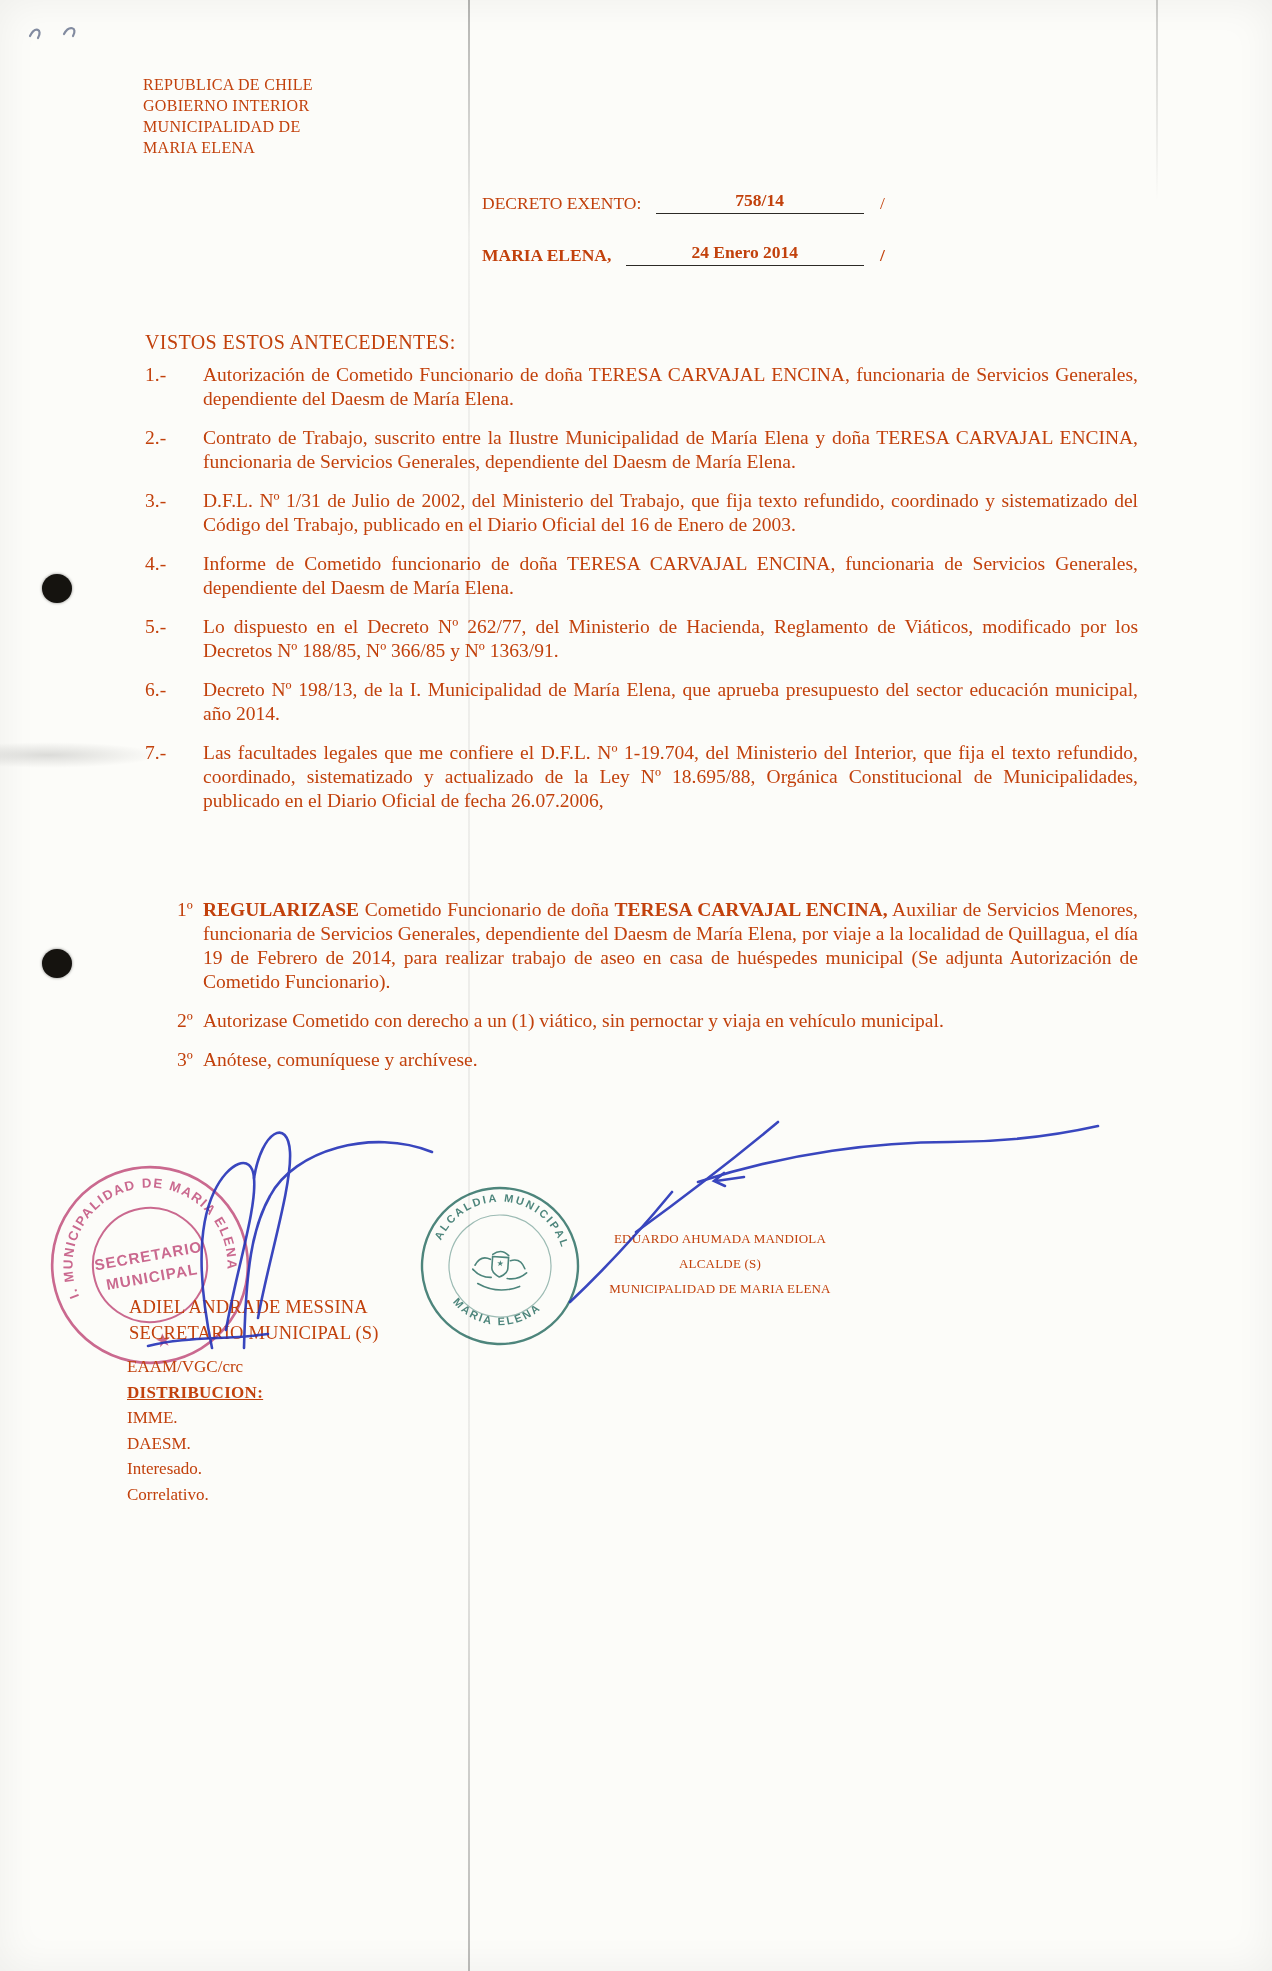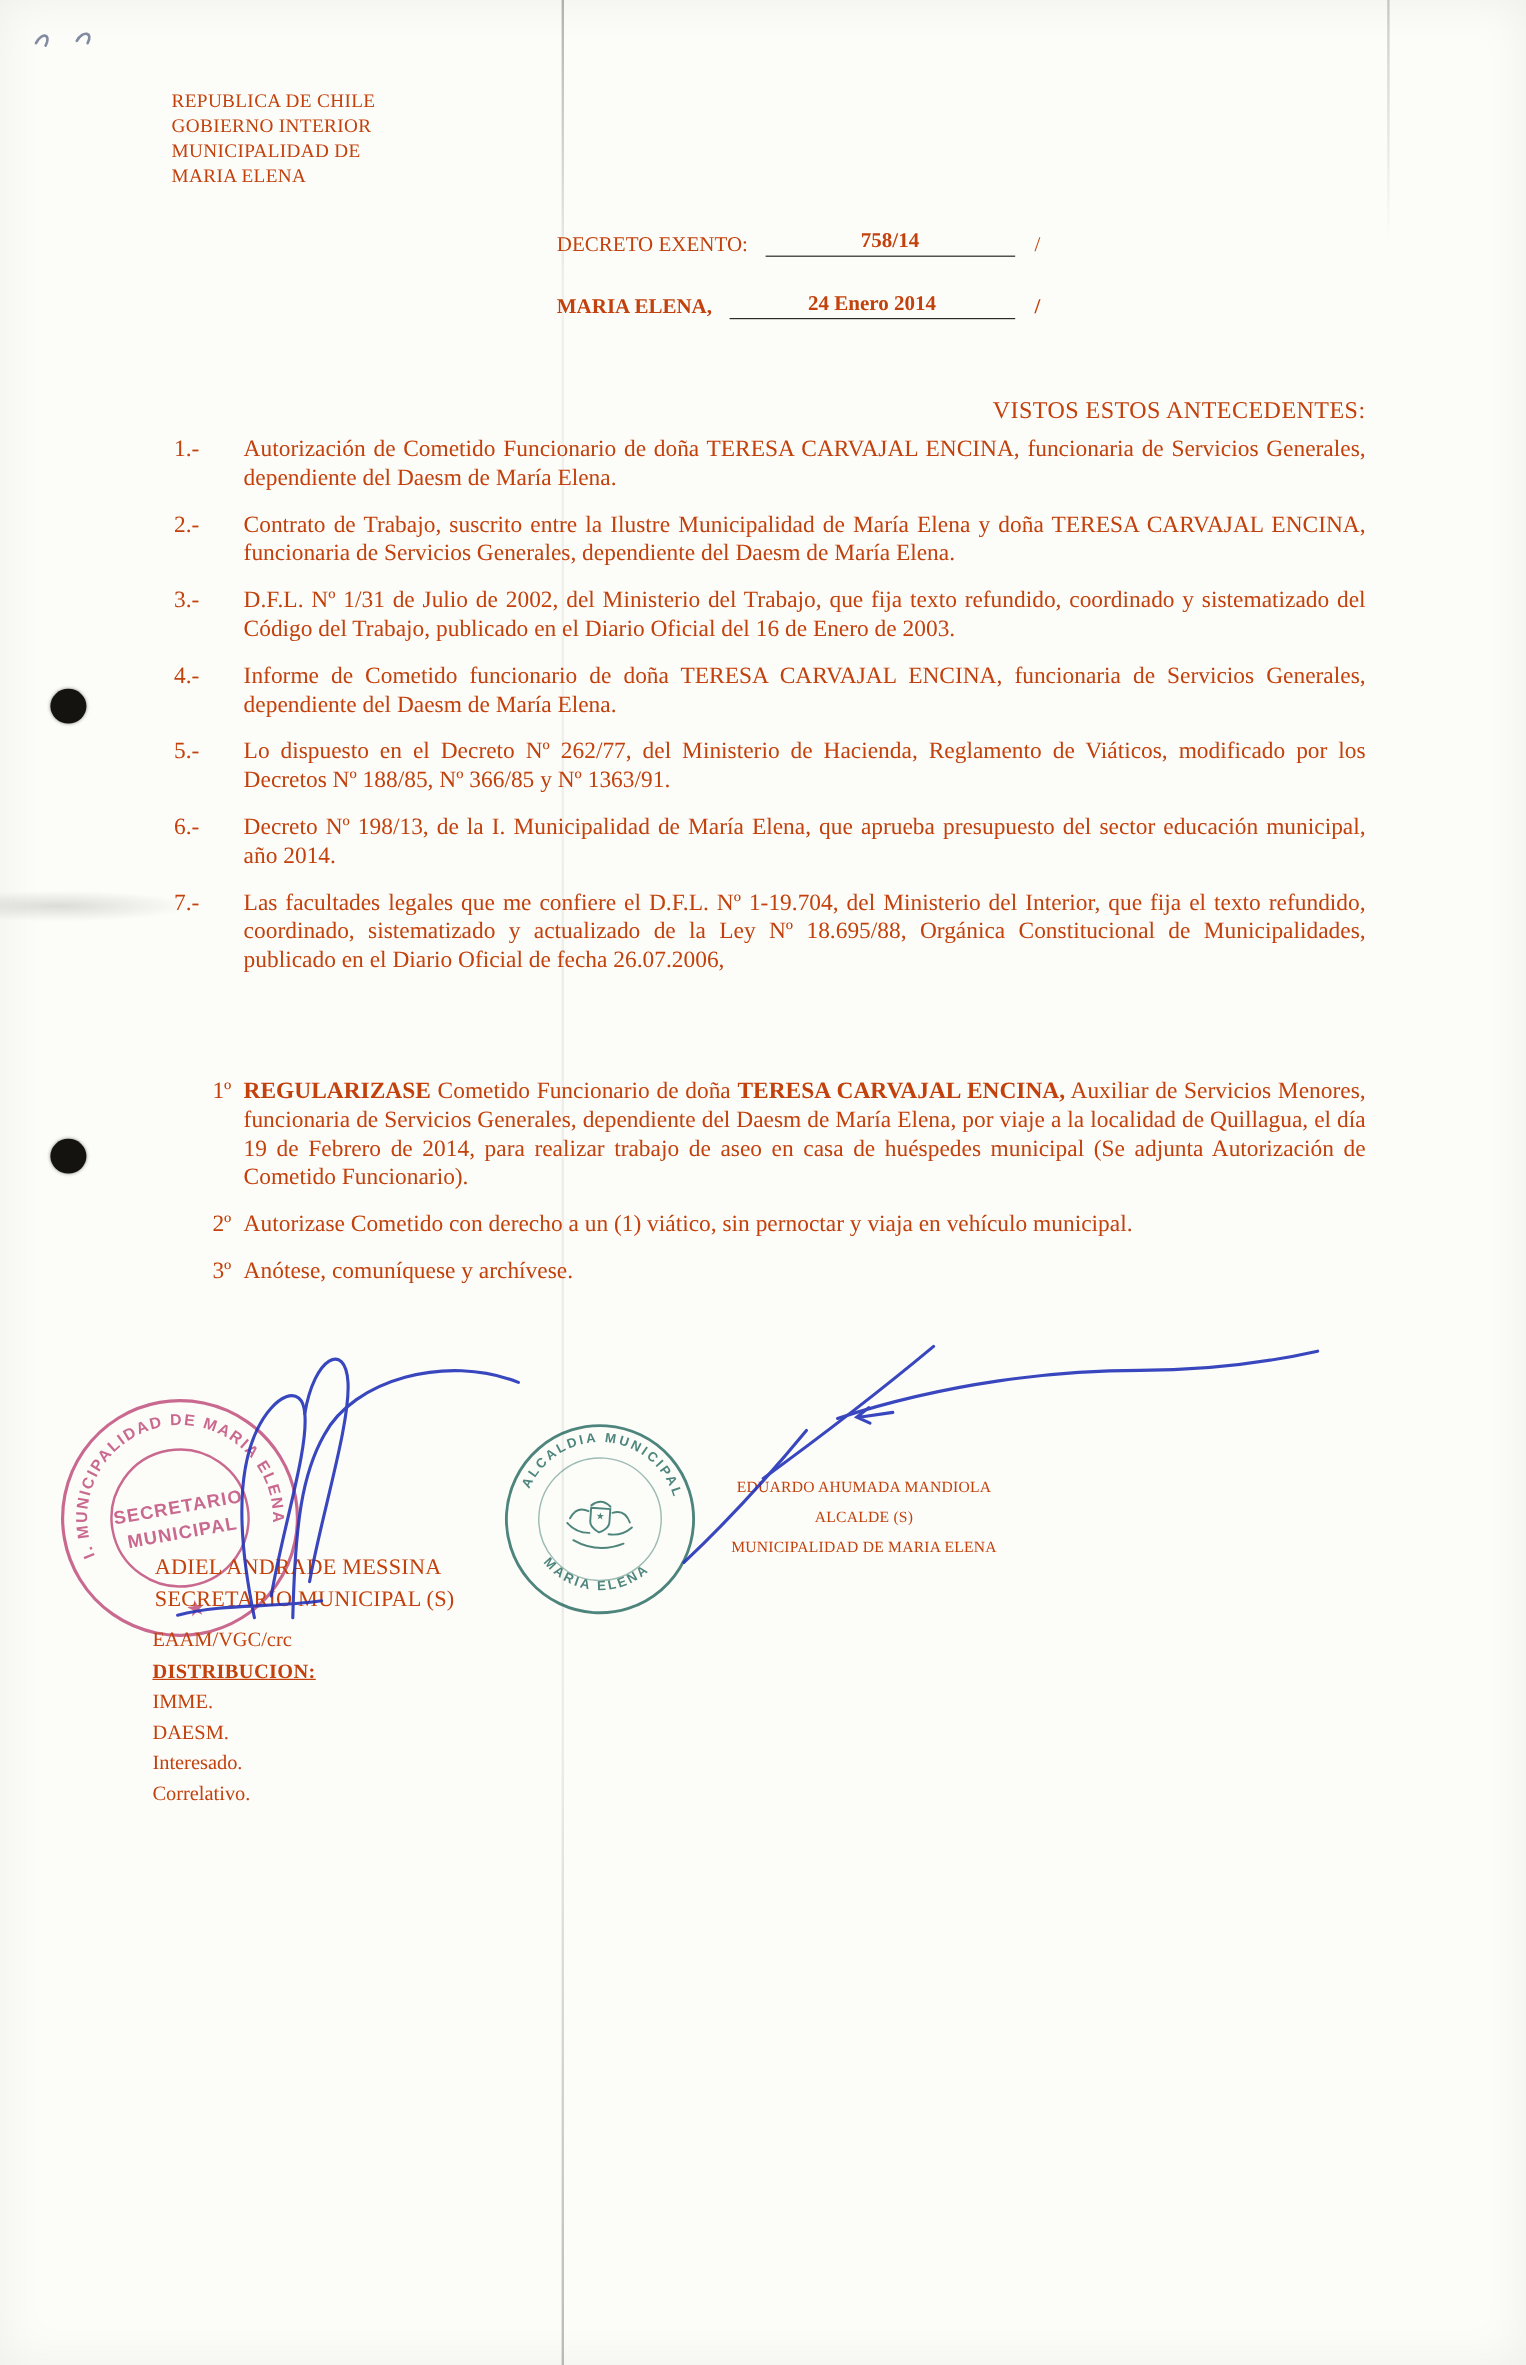--- a/index.html
+++ b/index.html
@@ -17,31 +17,31 @@
   .crease-v.edge{left:1156px;height:200px;bottom:auto;background:linear-gradient(to bottom, rgba(90,90,88,.30), rgba(90,90,88,0));}
   .crease-h{position:absolute;left:0;top:742px;width:160px;height:26px;
     background:radial-gradient(ellipse at 30% 50%, rgba(120,120,118,.25), rgba(120,120,118,0) 70%);}
   .punch{position:absolute;width:30px;height:29px;border-radius:50%;
     background:#15130f;box-shadow:0 0 3px rgba(0,0,0,.5);}
   .punch1{left:42px;top:574px;}
   .punch2{left:42px;top:949px;}
   
   .letterhead{position:absolute;left:143px;top:74px;font-size:16px;line-height:21px;letter-spacing:.3px;}
   
-  .decree-line{position:absolute;left:464px;font-size:17.5px;white-space:nowrap;}
+  .decree-line{position:absolute;left:482px;font-size:17.5px;white-space:nowrap;}
   .line-exento{top:190px;}
   .line-date{top:242px;font-weight:bold;}
   .decree-line .lbl{margin-right:10px;}
   .blank{display:inline-block;border-bottom:1.6px solid #2c2a26;text-align:center;vertical-align:bottom;padding-bottom:2px;}
   .blank-num{width:208px;}
   .blank-date{width:238px;}
   .val-bold{font-weight:bold;}
   .slash{margin-left:12px;}
   
-  .section-title{font-size:20px;letter-spacing:.4px;text-align:right;}
+  .section-title{font-size:20px;letter-spacing:.4px;}
   .vistos{position:absolute;left:145px;top:330px;width:993px;}
   .vistos .section-title{margin-bottom:8px;line-height:25px;}
   .items{}
   .item{display:flex;margin-bottom:15px;font-size:19.5px;line-height:24px;}
   .item .num{flex:none;width:58px;box-sizing:border-box;}
   .item .txt{flex:1;text-align:justify;}
   .decreto{position:absolute;left:145px;top:898px;width:993px;}
   .decreto .section-title{letter-spacing:2px;line-height:25px;margin-bottom:20px;}
   .decreto .item .num{padding-left:32px;}
   

